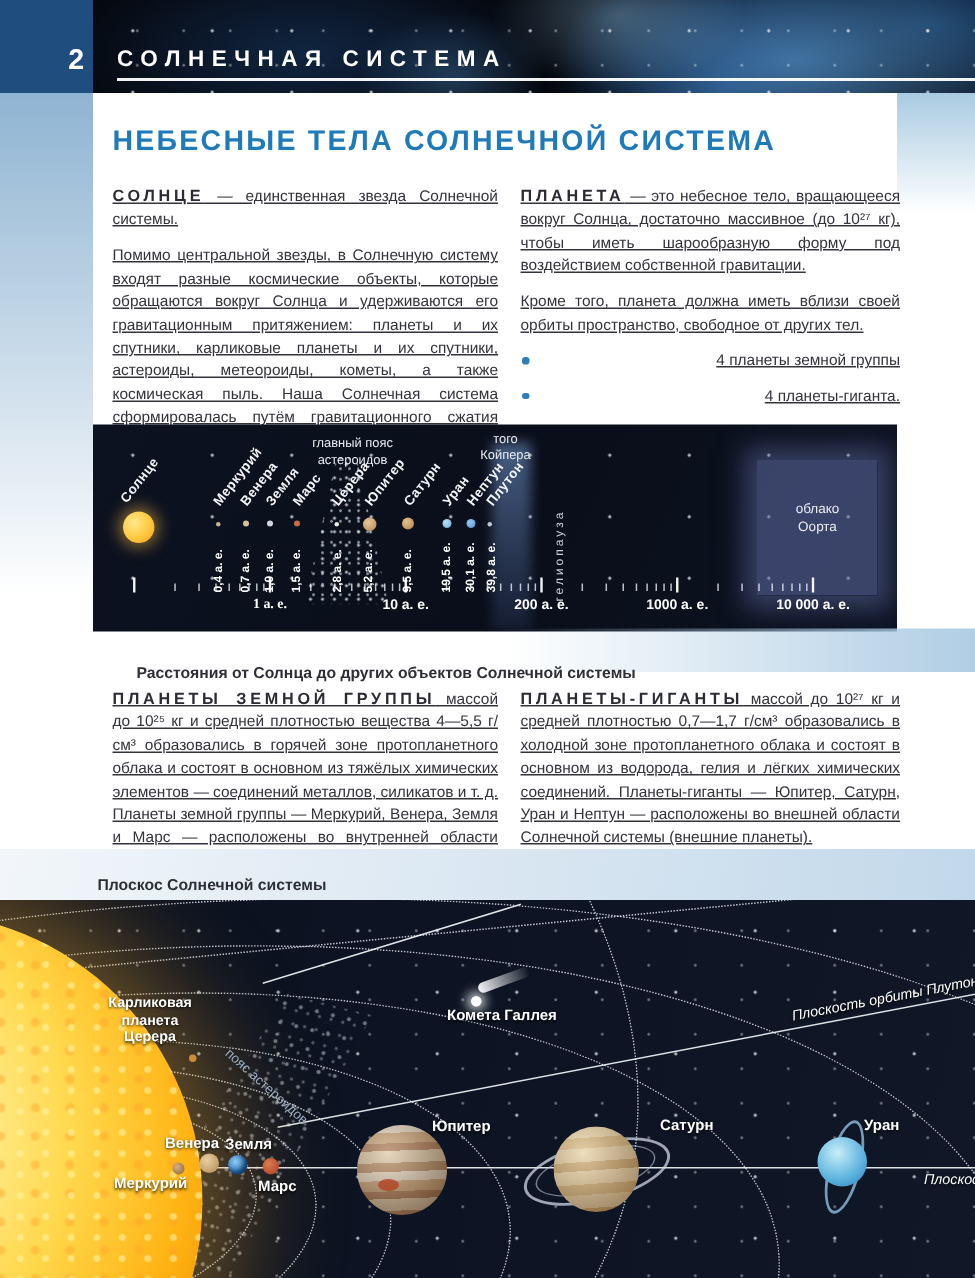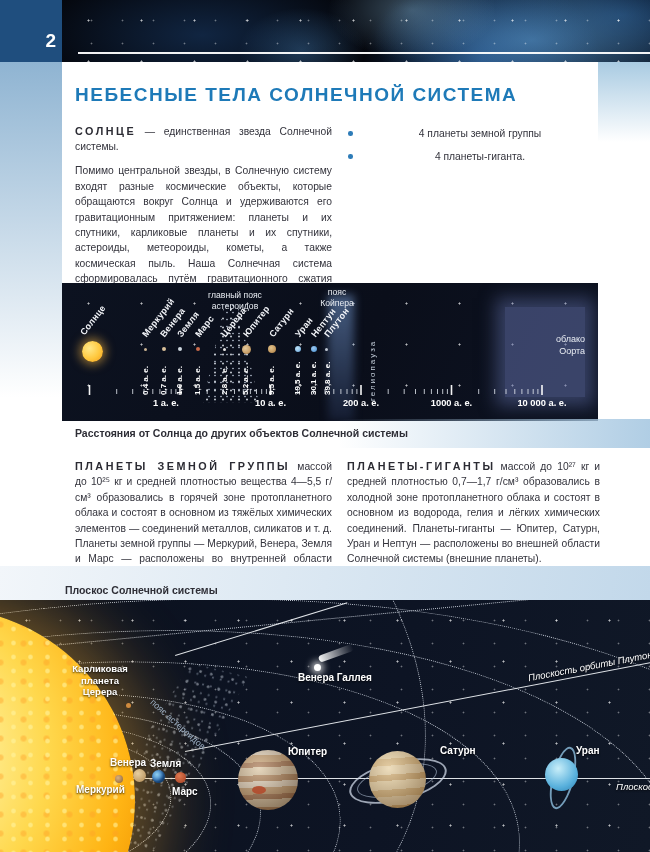--- a/index.html
+++ b/index.html
@@ -25,50 +25,50 @@
   .title-rule{position:absolute;left:78px;top:52px;width:572px;height:2px;background:#fff;opacity:.95;}
 
   
   .grad-left{position:absolute;left:0;top:62px;width:62px;height:430px;background:linear-gradient(to bottom,#8fb4d2,rgba(255,255,255,0) 78%);}
   .grad-right-top{position:absolute;left:598px;top:62px;width:52px;height:80px;background:linear-gradient(to bottom,#a9cbe2,rgba(255,255,255,0));}
   .band-caption{position:absolute;left:0;top:419px;width:650px;height:29px;background:linear-gradient(to right,rgba(181,208,229,0) 52%,rgba(172,203,227,.95));}
   .band-bottom{position:absolute;left:0;top:566px;width:650px;height:34px;background:linear-gradient(100deg,#f2f6fa,#c2d8ea);}
 
   
   .heading{position:absolute;left:75px;top:84px;margin:0;color:#1e7ab8;font-size:19px;font-weight:bold;letter-spacing:1.5px;white-space:nowrap;}
-  .col{position:absolute;color:#33333c;font-size:10.3px;line-height:15.4px;text-align:justify;}
+  .col{position:absolute;color:#33333c;font-size:10.3px;line-height:15.4px;text-align:justify;text-decoration:underline;}
   .col p{margin:0 0 8.5px 0;}
   .lead{font-weight:bold;letter-spacing:2.5px;font-size:10.8px;color:#2b2b33;}
   .col ul{list-style:none;margin:2px 0 0 0;padding:0;}
-  .col li{position:relative;padding-left:13px;margin-bottom:8px;text-align:center;}
+  .col li{position:relative;padding-left:13px;margin-bottom:8px;text-align:right;}
   .bullet{position:absolute;left:1px;top:5px;width:4.5px;height:4.5px;border-radius:50%;background:#2e7cb8;}
   .c1{left:75px;top:124px;width:257px;}
   .c2{left:347px;top:124px;width:253px;}
   .c3{left:75px;top:459px;width:257px;}
   .c4{left:347px;top:459px;width:253px;}
 
   
   .scale{position:absolute;left:62px;top:283px;width:536px;height:138px;background:linear-gradient(115deg,#0c1220,#0a0e1a 55%,#0d1322);overflow:hidden;}
   .scale .lbl{position:absolute;color:#e9edf3;font-size:8.6px;line-height:10.5px;text-align:center;white-space:pre-line;}
   .kuiper-band{position:absolute;left:266px;top:12px;width:26px;height:126px;background:linear-gradient(to bottom,rgba(130,170,230,.5),rgba(80,110,180,.15));filter:blur(4px);}
   .oort{position:absolute;left:443px;top:24px;width:80px;height:90px;background:rgba(96,110,165,.55);box-shadow:0 0 16px 9px rgba(96,110,165,.5);}
-  .oort-label{position:absolute;left:0;top:26px;width:80px;color:#e9edf3;font-size:9px;line-height:12px;text-align:right;white-space:pre-line;}
+  .oort-label{position:absolute;left:0;top:26px;width:80px;color:#e9edf3;font-size:9px;line-height:12px;text-align:center;white-space:pre-line;}
   .belt-scatter{position:absolute;left:141px;top:22px;width:56px;height:98px;opacity:.85;
     background-image:radial-gradient(circle, rgba(235,240,248,.9) .7px, transparent 1.3px),radial-gradient(circle, rgba(200,212,228,.8) .6px, transparent 1.2px);
     background-size:8px 9px,6px 7px;background-position:0 0,3px 4px;
     clip-path:polygon(38% 0,62% 0,100% 100%,0 100%);}
   .sun-dot{position:absolute;left:20px;top:58px;width:21px;height:21px;border-radius:50%;
     background:radial-gradient(circle at 35% 35%, #ffe98a, #ffc83e 55%, #f29b1d);box-shadow:0 0 10px 3px rgba(255,190,70,.5);}
   .pdot{position:absolute;border-radius:50%;}
   .pname{position:absolute;bottom:82px;color:#f2f4f8;font-size:9px;font-weight:600;letter-spacing:.3px;transform:rotate(-52deg);transform-origin:0 100%;white-space:nowrap;}
   .pdist{position:absolute;top:112px;width:46px;color:#fff;font-size:8px;font-weight:bold;transform:rotate(-90deg);transform-origin:0 0;white-space:nowrap;}
   .heliopause{position:absolute;left:306px;top:118px;width:86px;color:#c8d2de;font-size:8px;letter-spacing:2px;transform:rotate(-90deg);transform-origin:0 0;white-space:nowrap;}
   .ticksvg{position:absolute;left:0;top:100px;}
   .tick-label{position:absolute;top:115px;width:80px;text-align:center;color:#fff;font-size:9.3px;font-weight:bold;white-space:nowrap;}
-  .scale-caption{position:absolute;left:75px;top:427px;margin:0;color:#2e2e36;font-size:10.5px;font-weight:bold;}
+  .scale-caption{position:absolute;left:75px;top:427px;margin:16px;color:#2e2e36;font-size:10.5px;font-weight:bold;}
   .structure-caption{position:absolute;left:65px;top:584px;margin:0;color:#2e2e36;font-size:10.5px;font-weight:bold;}
 
   
   .structure{position:absolute;left:0;top:600px;width:650px;height:252px;margin:0;background:linear-gradient(100deg,#0b111e,#0d1424 60%,#101827);overflow:hidden;}
   .orbit{position:absolute;border:1.6px dotted rgba(232,239,249,.8);border-radius:50%;}
   .dotline{position:absolute;border-top:1.6px dotted rgba(232,239,249,.8);transform-origin:0 0;}
   .solidline{position:absolute;height:1.2px;background:rgba(245,248,252,.9);transform-origin:0 0;}
   .figsun{position:absolute;left:-250px;top:8px;width:385px;height:385px;border-radius:50%;
     background:radial-gradient(circle at 38% 38%, #fff3a6 18%, #ffd84d 45%, #ffb414 68%, #f09200 84%, #df7d00);
     box-shadow:0 0 70px 24px rgba(255,180,50,.4);}
@@ -96,51 +96,54 @@
 <div class="page">
 
   <div class="banner">
     <div class="banner-space">
       <div class="stars"></div>
       <div class="stars2"></div>
     </div>
     <div class="pageno-block">
       <div class="pageno">2</div>
     </div>
+    <div class="section-title">СОЛНЕЧНАЯ СИСТЕМА</div>
     <div class="title-rule"></div>
   </div>
 
   <div class="grad-left"></div>
   <div class="grad-right-top"></div>
 
   <h1 class="heading">НЕБЕСНЫЕ ТЕЛА СОЛНЕЧНОЙ СИСТЕМА</h1>
 
   <div class="col c1">
     <p><span class="lead">СОЛНЦЕ</span><span> — единственная звезда Солнечной системы.</span></p>
     <p>Помимо центральной звезды, в Солнечную систему входят разные космические объекты, которые обращаются вокруг Солнца и удерживаются его гравитационным притяжением: планеты и их спутники, карликовые планеты и их спутники, астероиды, метеороиды, кометы, а также космическая пыль. Наша Солнечная система сформировалась путём гравитационного сжатия газопылевого протопланетного облака примерно 5 млрд лет назад.</p>
   </div>
 
   <div class="col c2">
+    <p><span class="lead">ПЛАНЕТА</span><span> — это небесное тело, вращающееся вокруг Солнца, достаточно массивное (до 10²⁷ кг), чтобы иметь шарообразную форму под воздействием собственной гравитации.</span></p>
+    <p>Кроме того, планета должна иметь вблизи своей орбиты пространство, свободное от других тел.</p>
     <ul>
       <li><span class="bullet"></span><span>4 планеты земной группы</span></li>
       <li><span class="bullet"></span><span>4 планеты-гиганта.</span></li>
     </ul>
   </div>
 
   <div class="scale">
     <div class="stars"></div>
     <div class="kuiper-band"></div>
     <div class="belt-scatter"></div>
     <div class="oort">
       <div class="oort-label">облако
 Оорта</div>
     </div>
     <div class="lbl" style="left:135px;top:7px;width:76px;">главный пояс
 астероидов</div>
-    <div class="lbl" style="left:252px;top:4px;width:46px;">пояс
+    <div class="lbl" style="left:252px;top:4px;width:46px;">того
 Койпера</div>
     <div class="heliopause">гелиопауза</div>
 
     <div class="sun-dot"></div>
     <div class="pdot" style="left:82px;top:64.5px;width:3px;height:3px;background:#c9b292;"></div>
     <div class="pdot" style="left:99.5px;top:64px;width:4px;height:4px;background:#d8c09a;"></div>
     <div class="pdot" style="left:116px;top:64px;width:4px;height:4px;background:#cfd8e0;"></div>
     <div class="pdot" style="left:134px;top:64px;width:4px;height:4px;background:#c96a4a;"></div>
     <div class="pdot" style="left:160.5px;top:64.5px;width:3px;height:3px;background:#e6e6e6;"></div>
     <div class="pdot" style="left:179.5px;top:61.5px;width:9px;height:9px;background:radial-gradient(circle at 38% 35%,#e3c89c,#c8a06a 60%,#9a6f3e);"></div>
@@ -177,21 +180,21 @@
         <path d="M27.5 2v10M118 2v10M208.5 2v10M299 2v10M389.5 2v10M480 2v10"></path>
       </g>
       <g stroke="#e8edf4" stroke-width="1" opacity=".8">
         <path d="M54.7 6v5M70.7 6v5M82 6v5M90.8 6v5M97.9 6v5M104 6v5M109.2 6v5M113.9 6v5"></path>
         <path d="M145.2 6v5M161.2 6v5M172.5 6v5M181.3 6v5M188.4 6v5M194.5 6v5M199.7 6v5M204.4 6v5"></path>
         <path d="M235.7 6v5M251.7 6v5M263 6v5M271.8 6v5M278.9 6v5M285 6v5M290.2 6v5M294.9 6v5"></path>
         <path d="M326.2 6v5M342.2 6v5M353.5 6v5M362.3 6v5M369.4 6v5M375.5 6v5M380.7 6v5M385.4 6v5"></path>
         <path d="M416.7 6v5M432.7 6v5M444 6v5M452.8 6v5M459.9 6v5M466 6v5M471.2 6v5M475.9 6v5"></path>
       </g>
     </svg>
-    <div class="tick-label" style="left:64px;">1 а. е.</div>
+    <div class="tick-label" style="left:78px;font-family:Liberation Serif, serif;">1 а. е.</div>
     <div class="tick-label" style="left:168.5px;">10 а. е.</div>
     <div class="tick-label" style="left:259px;">200 а. е.</div>
     <div class="tick-label" style="left:349.5px;">1000 а. е.</div>
     <div class="tick-label" style="left:440px;">10 000 а. е.</div>
   </div>
 
   <div class="band-caption"></div>
   <p class="scale-caption">Расстояния от Солнца до других объектов Солнечной системы</p>
 
   <div class="col c3">
@@ -246,21 +249,21 @@
     <div class="ring" style="left:356px;top:166px;width:80px;height:27px;border:1.5px solid rgba(180,195,215,.6);transform:rotate(-14deg);"></div>
     <div class="planet" style="left:369px;top:151px;width:57px;height:57px;background:
         radial-gradient(circle at 35% 30%, rgba(255,250,230,.45), rgba(60,35,10,.45) 90%),
         repeating-linear-gradient(176deg,#e7cfa2 0 9px,#cfa96e 9px 16px,#e0c79c 16px 25px,#c49a5e 25px 31px);"></div>
     <div class="ring" style="left:552px;top:146px;width:18px;height:60px;border:2px solid rgba(160,215,250,.7);transform:rotate(14deg);"></div>
     <div class="planet" style="left:545px;top:158px;width:33px;height:33px;background:radial-gradient(circle at 40% 32%,#c8eef9,#58b0dc 62%,#2b7fb0);"></div>
 
     <div class="flabel multi" style="left:56px;top:63px;width:88px;">Карликовая
 планета
 Церера</div>
-    <div class="flabel" style="left:298px;top:72px;">Венера Галлея</div>
+    <div class="flabel" style="left:298px;top:72px;">Комета Галлея</div>
     <div class="flabel italic" style="left:527px;top:60px;transform:rotate(-10.8deg);">Плоскость орбиты Плутона</div>
     <div class="belt-label-fig" style="left:155px;top:97px;">пояс астероидов</div>
     <div class="flabel italic" style="left:616px;top:181px;">Плоскос</div>
     <div class="flabel" style="left:76px;top:184px;">Меркурий</div>
     <div class="flabel" style="left:110px;top:157px;">Венера</div>
     <div class="flabel" style="left:150px;top:158px;">Земля</div>
     <div class="flabel" style="left:172px;top:186px;">Марс</div>
     <div class="flabel" style="left:288px;top:146px;">Юпитер</div>
     <div class="flabel" style="left:440px;top:145px;">Сатурн</div>
     <div class="flabel" style="left:576px;top:145px;">Уран</div>

